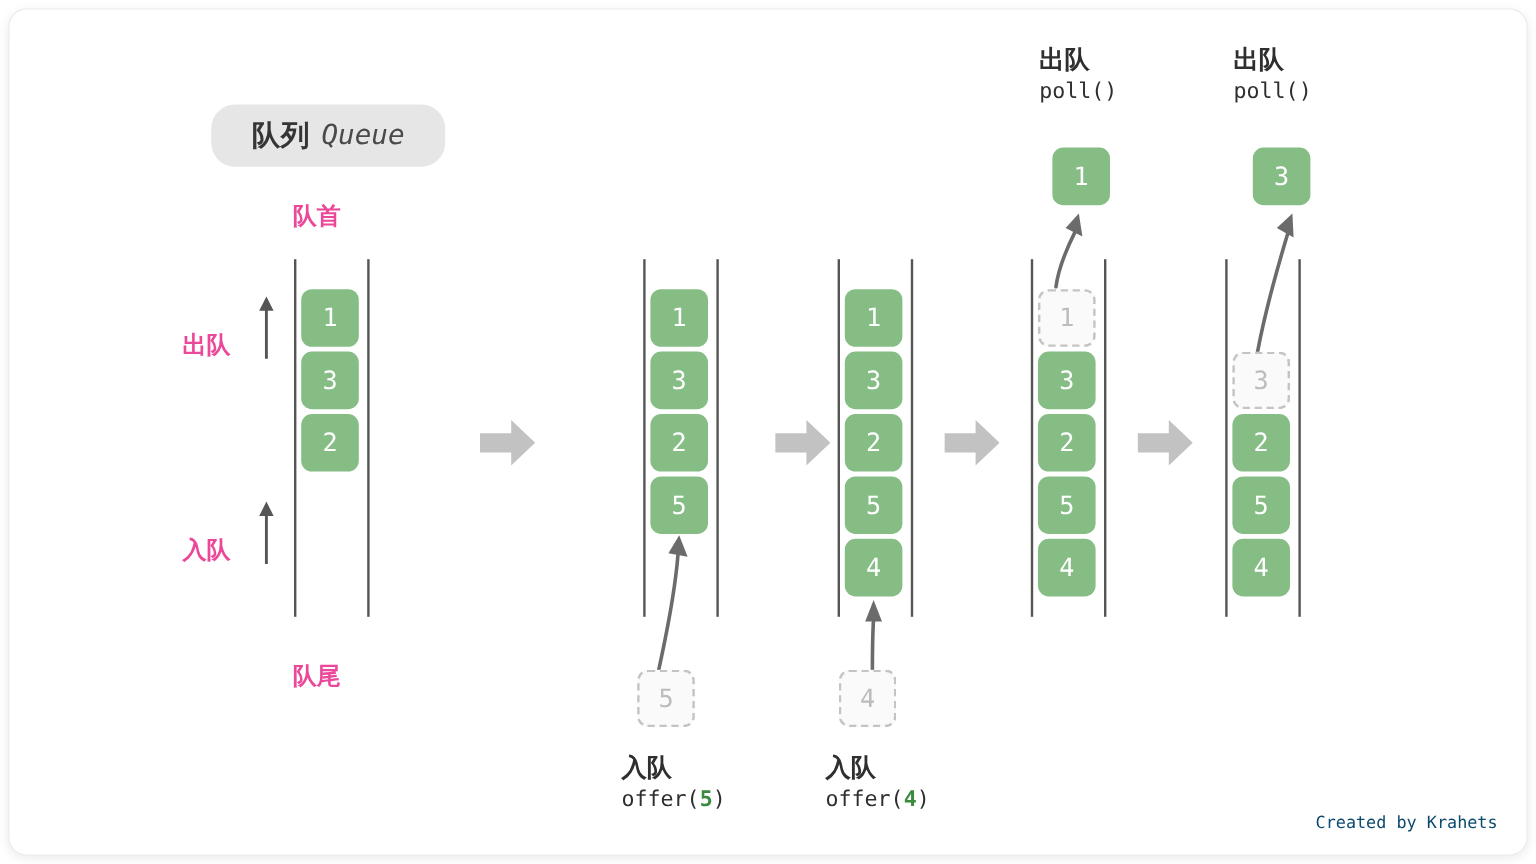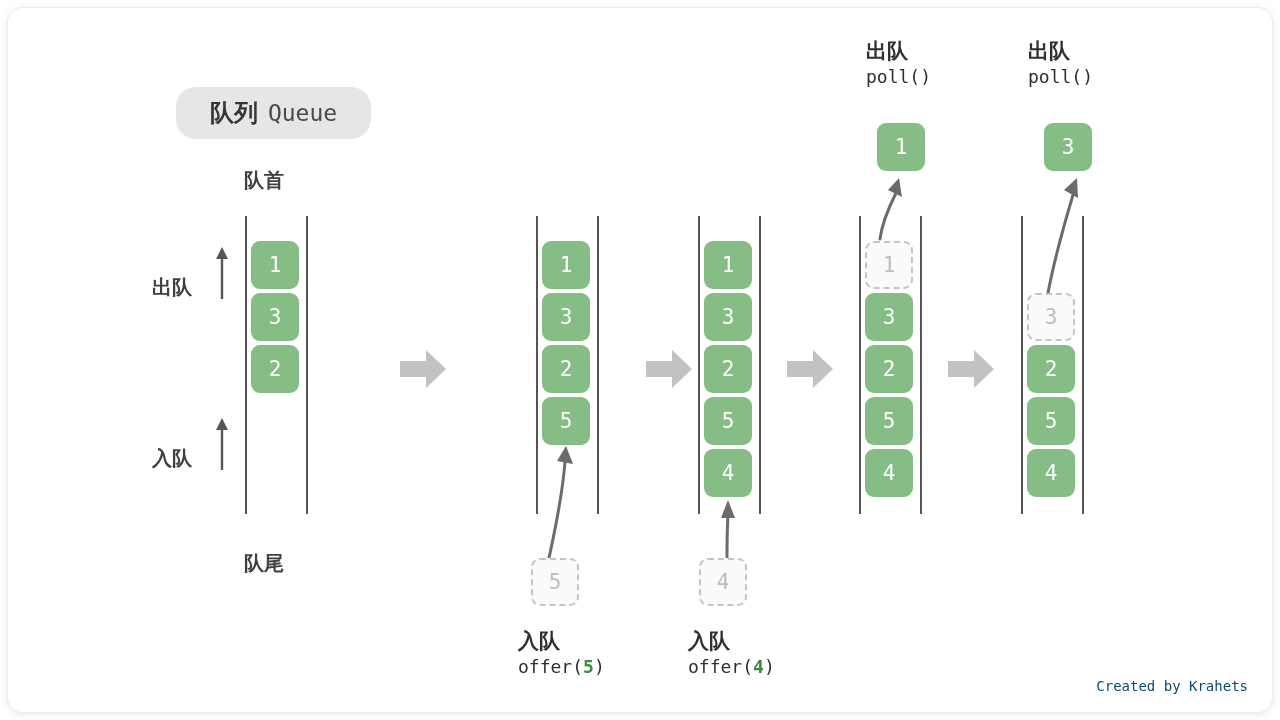--- a/index.html
+++ b/index.html
@@ -10,23 +10,23 @@
     box-shadow:0 0 0 1px #ececec, 0 2px 10px rgba(0,0,0,.10);
     overflow:hidden;
   }
   .abs{position:absolute;}
   
   #title-badge{
     left:168px;top:47px;width:195px;height:52px;background:#e6e6e6;border-radius:20px;
     display:flex;align-items:center;justify-content:center;gap:10px;margin-top:32px;
   }
   #title-badge .cn{font-size:24px;font-weight:bold;color:#353535;}
-  #title-badge .en{font-size:23px;color:#4a4a4a;font-family:"DejaVu Sans Mono","Liberation Mono",monospace;}
+  #title-badge .en{font-size:23px;color:#4a4a4a;font-family:"DejaVu Sans Mono","Liberation Mono",monospace;font-style:italic;}
   
-  .cn-label{font-size:20px;font-weight:bold;color:#404040;white-space:nowrap;}
+  .cn-label{font-size:20px;font-weight:bold;color:#ec4899;white-space:nowrap;}
   .op-label{white-space:nowrap;text-align:left;}
   .op-label .l1{font-size:21px;font-weight:bold;color:#2f2f2f;line-height:1.28;}
   .op-label .l2{font-size:18px;color:#2f2f2f;font-family:"DejaVu Sans Mono","Liberation Mono",monospace;line-height:1.28;}
   .op-label .hl{color:#3a8a3f;font-weight:bold;}
   
   .rail{width:2px;background:#555555;}
   
   .box{
     width:48px;height:48px;border-radius:9px;background:#85bd85;
     display:flex;align-items:center;justify-content:center;

